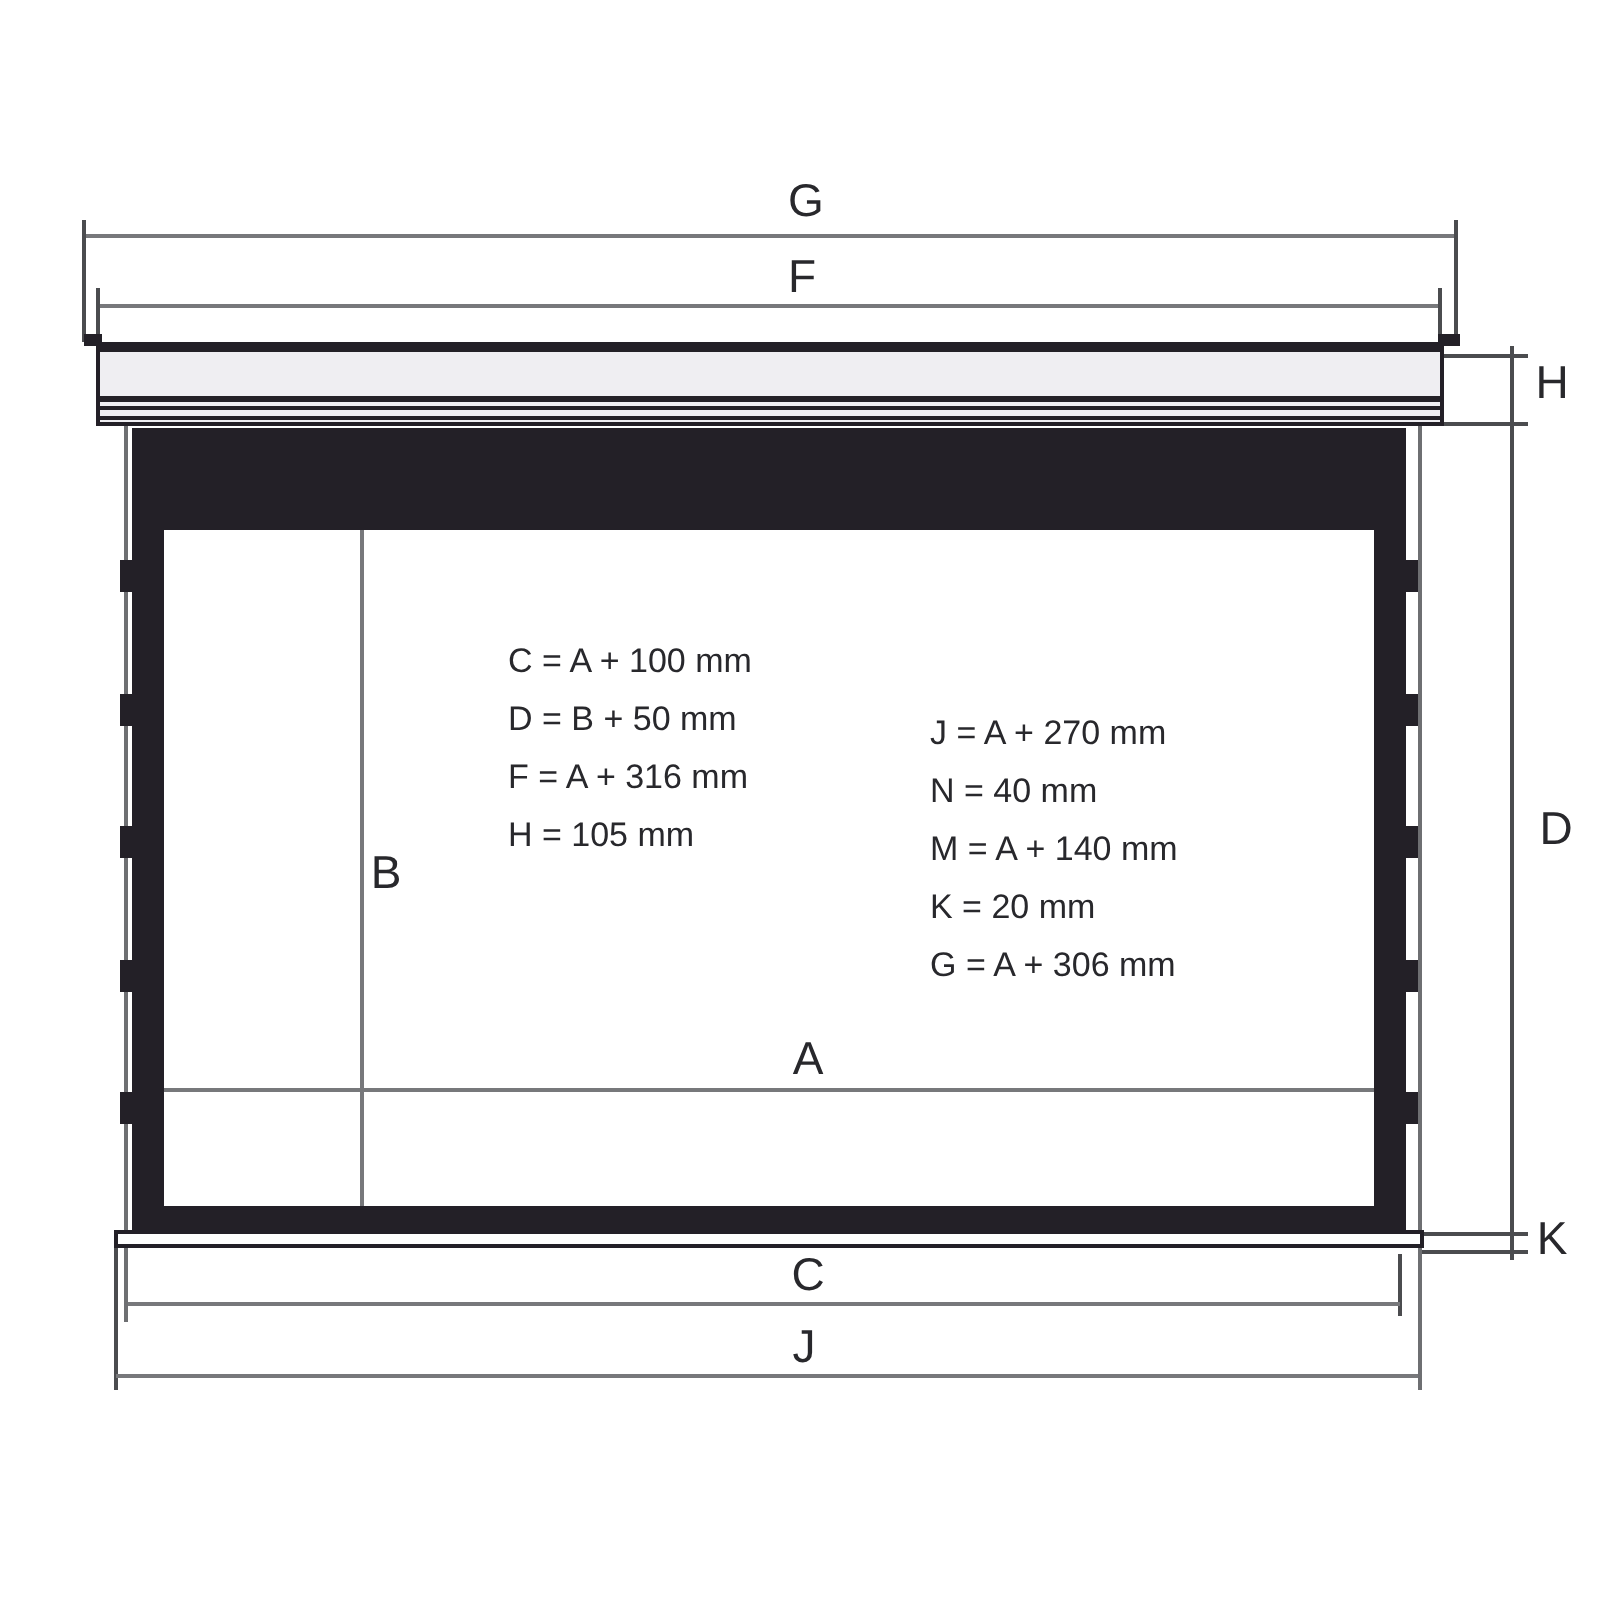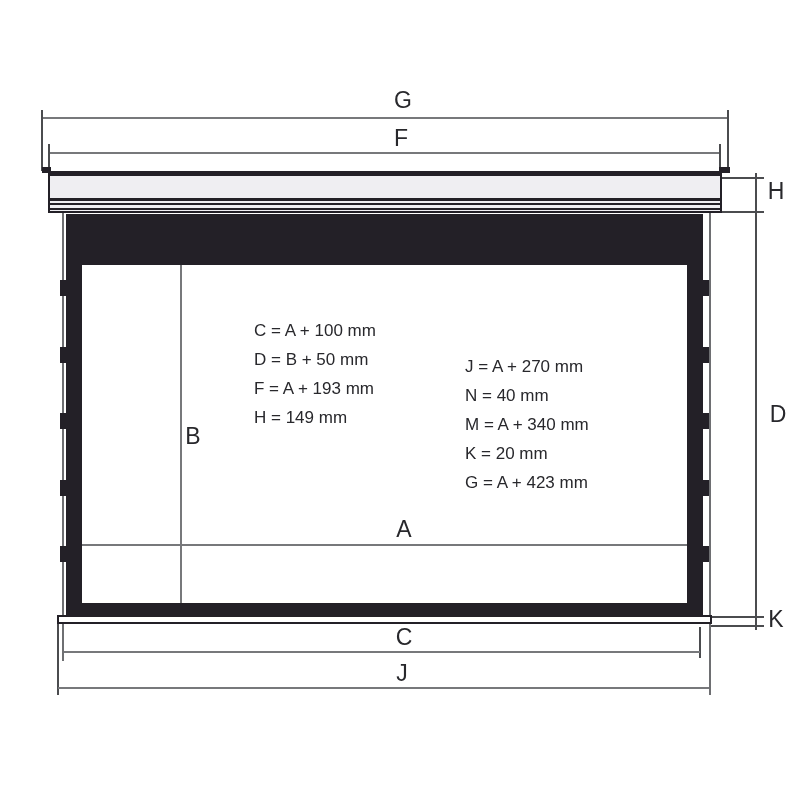--- a/index.html
+++ b/index.html
@@ -90,24 +90,24 @@
   <div class="abs dimline" style="left:63px;top:651px;width:637px;height:2px;"></div>
   <div class="abs extline" style="left:62px;top:623px;width:2px;height:38px;"></div>
   <div class="abs dimlabel" style="left:391px;top:625px;">C</div>
 
   <div class="abs dimline" style="left:58px;top:687px;width:652px;height:2px;"></div>
   <div class="abs dimlabel" style="left:389px;top:661px;">J</div>
 
   <div class="abs formula-col" style="left:254px;top:316px;">
     <div class="formula-line">C = A + 100 mm</div>
     <div class="formula-line">D = B + 50 mm</div>
-    <div class="formula-line">F = A + 193 mm</div>
-    <div class="formula-line">H = 149 mm</div>
+    <div class="formula-line">F = A + 316 mm</div>
+    <div class="formula-line">H = 105 mm</div>
   </div>
   <div class="abs formula-col" style="left:465px;top:316px;margin-top:36px;">
     <div class="formula-line">J = A + 270 mm</div>
     <div class="formula-line">N = 40 mm</div>
-    <div class="formula-line">M = A + 340 mm</div>
+    <div class="formula-line">M = A + 140 mm</div>
     <div class="formula-line">K = 20 mm</div>
-    <div class="formula-line">G = A + 423 mm</div>
+    <div class="formula-line">G = A + 306 mm</div>
   </div>
 
 </div>
 
 </body></html>

